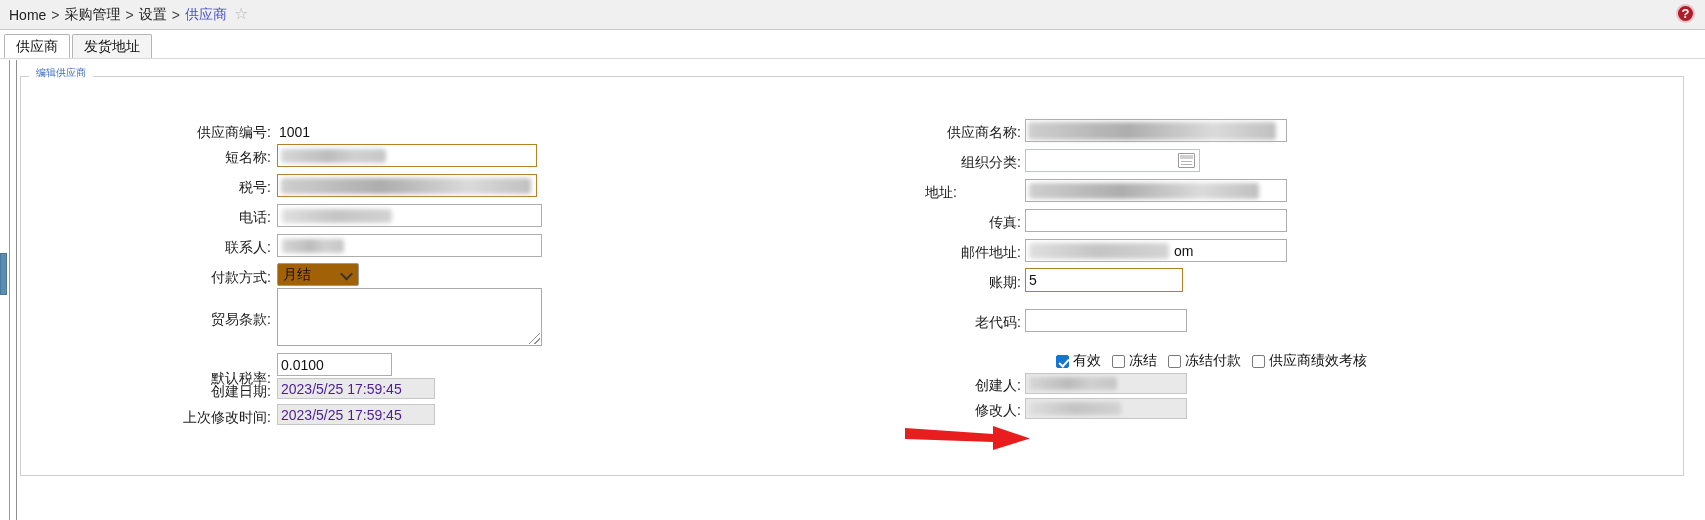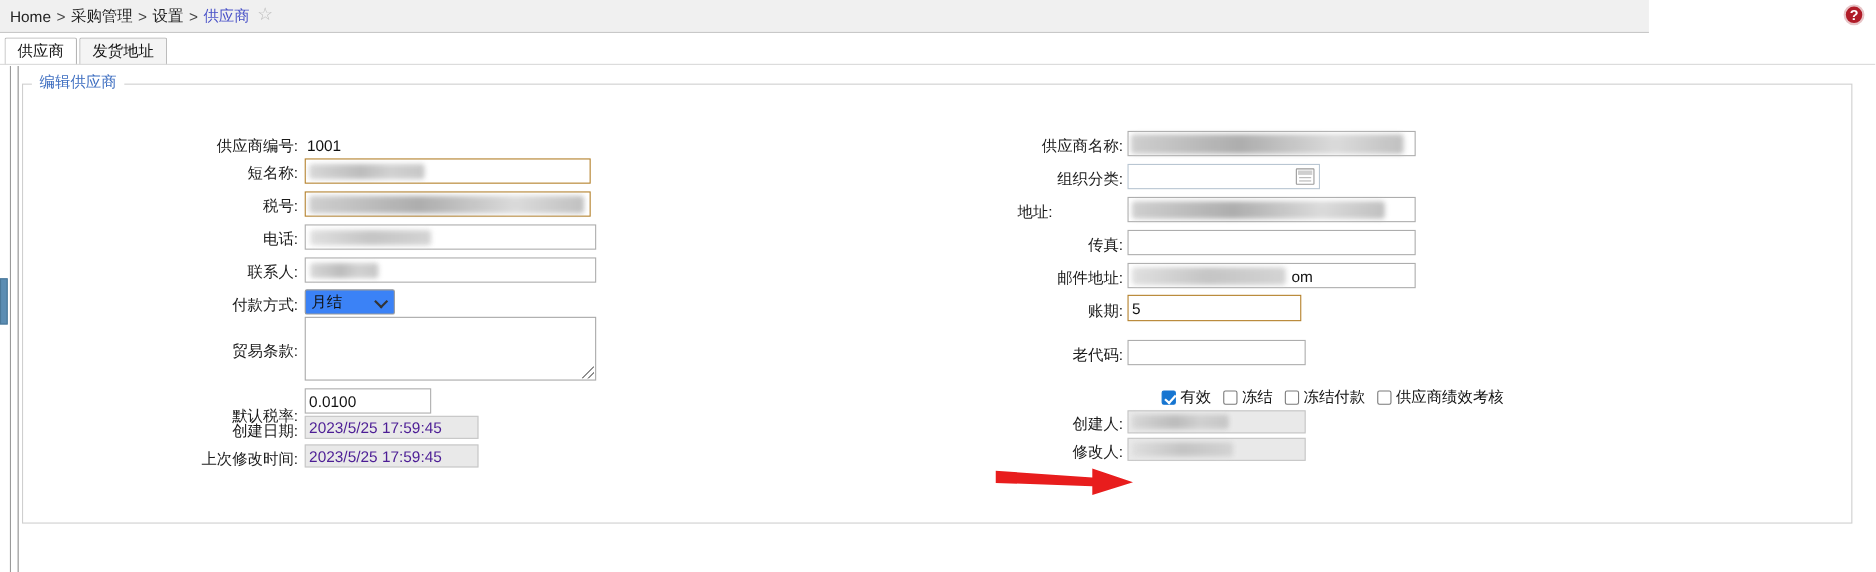--- a/index.html
+++ b/index.html
@@ -7,21 +7,21 @@
     margin: 0; padding: 0;
     width: 1705px; height: 520px;
     background: #ffffff;
     font-family: "Liberation Sans", "DejaVu Sans", sans-serif;
     overflow: hidden;
   }
   .app { position: relative; width: 1705px; height: 520px; background:#fff; }
 
   
   .crumb-bar {
-    position: absolute; left: 0; top: 0; width: 1499px; height: 30px;
+    position: absolute; left: 0; top: 0; width: 1705px; height: 30px;
     background: #f0f0f0; border-bottom: 1px solid #c8c8c8;
     display: flex; align-items: center; padding-left: 9px;
     font-size: 14px; color: #222;
   }
   .crumb-bar .seg { color:#222; }
   .crumb-bar .sep { margin: 0 5px; color:#444; }
   .crumb-bar .cur { color:#4a52c8; }
   .star {
     margin-left: 7px; font-size: 16px; color:#b9b9b9; line-height: 1;
     display:inline-block; transform: translateY(-1px);
@@ -55,21 +55,21 @@
   }
 
   
   .panel {
     position: absolute; left: 20px; top: 76px; width: 1664px; height: 400px;
     border: 1px solid #cfcfcf; background: #fff;
   }
   .panel-legend {
     position: absolute; left: 8px; top: -11px;
     background: #fff; padding: 0 7px;
-    font-size: 14px; color: #3f6fc1;
+    font-size: 10px; color: #3f6fc1;
   }
 
   
   .lbl {
     position: absolute; font-size: 14px; color:#1a1a1a;
     text-align: right; white-space: nowrap;
   }
   .fld {
     position: absolute; background:#fff; border:1px solid #adadad;
     font-size: 14px; color:#111; padding: 0 3px;
@@ -83,21 +83,21 @@
   
   .red {
     position:absolute; background: linear-gradient(90deg,#d6d6d6,#b9b9b9 45%,#cfcfcf 70%,#c4c4c4);
     filter: blur(2.2px); border-radius: 3px; opacity: .95;
   }
   .red.l2 { background: linear-gradient(90deg,#cdcdcd,#a9a9a9 40%,#d9d9d9 75%,#bdbdbd); }
   .red.l3 { background: linear-gradient(90deg,#dedede,#c2c2c2 50%,#d2d2d2); }
 
   
   .select {
-    position:absolute; border:1px solid #9a9a9a; background:#3b82f6;
+    position:absolute; border:1px solid #9a9a9a; background:#a16207;
     font-size:14px; color:#111; display:flex; align-items:center;
     padding-left:5px; border-radius:2px;
   }
   .select .caret {
     position:absolute; right:7px; top:50%; width:9px; height:9px;
     transform: translateY(-60%) rotate(45deg);
     border-right:2px solid #333; border-bottom:2px solid #333;
     transform-origin:center;
   }
   .textarea {

